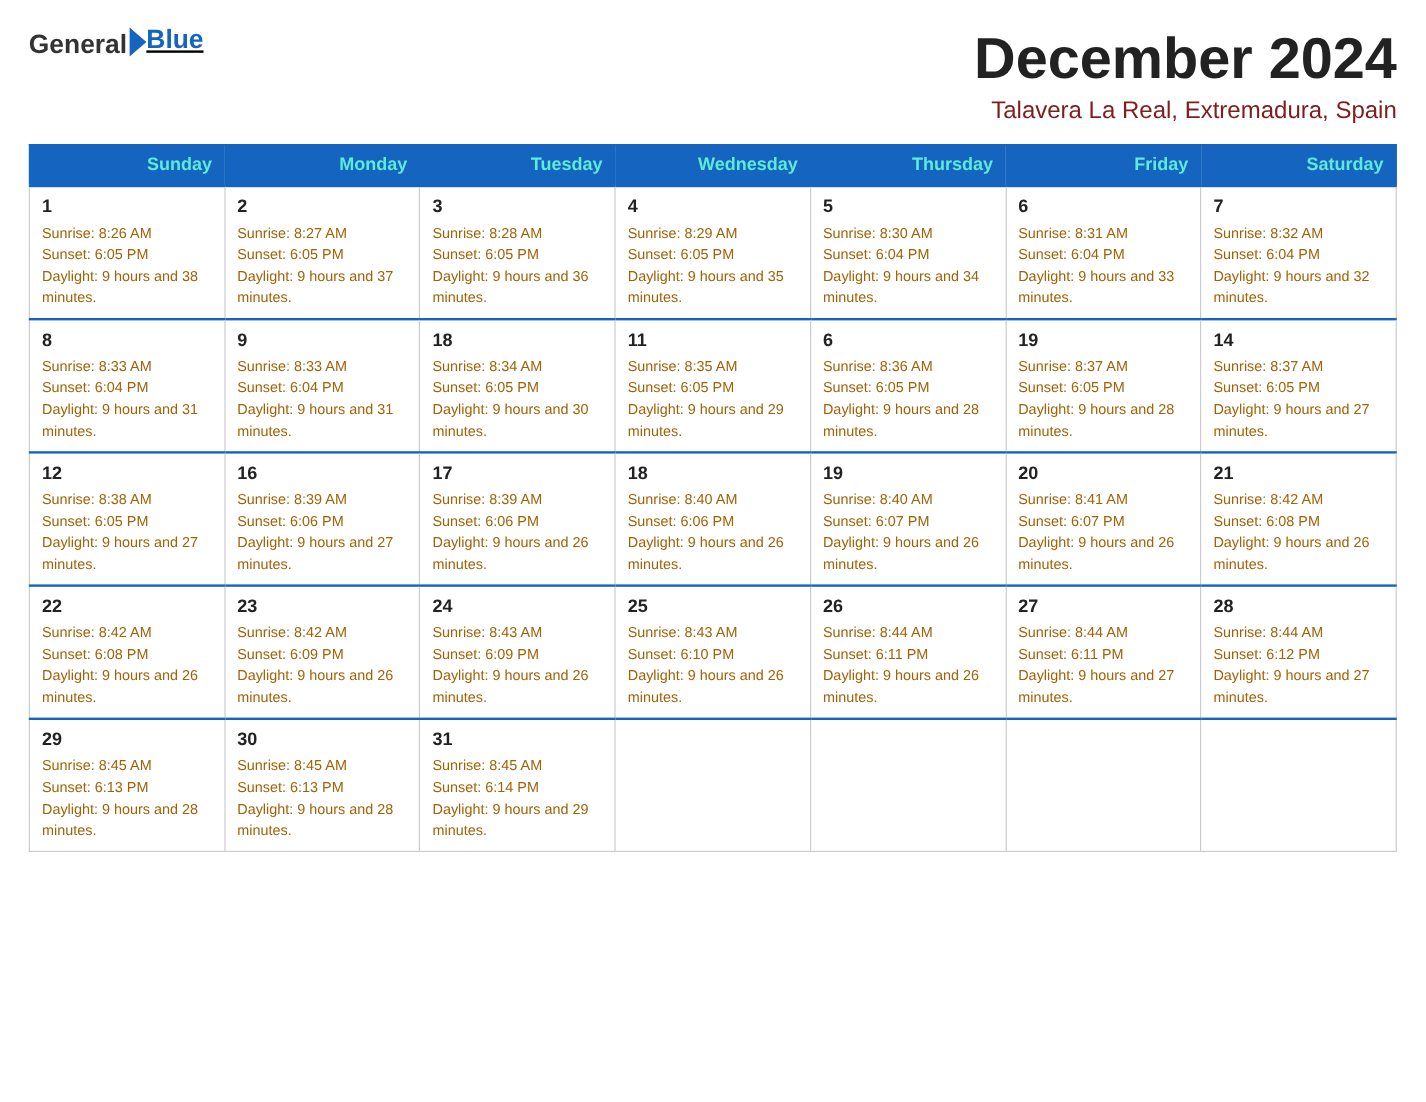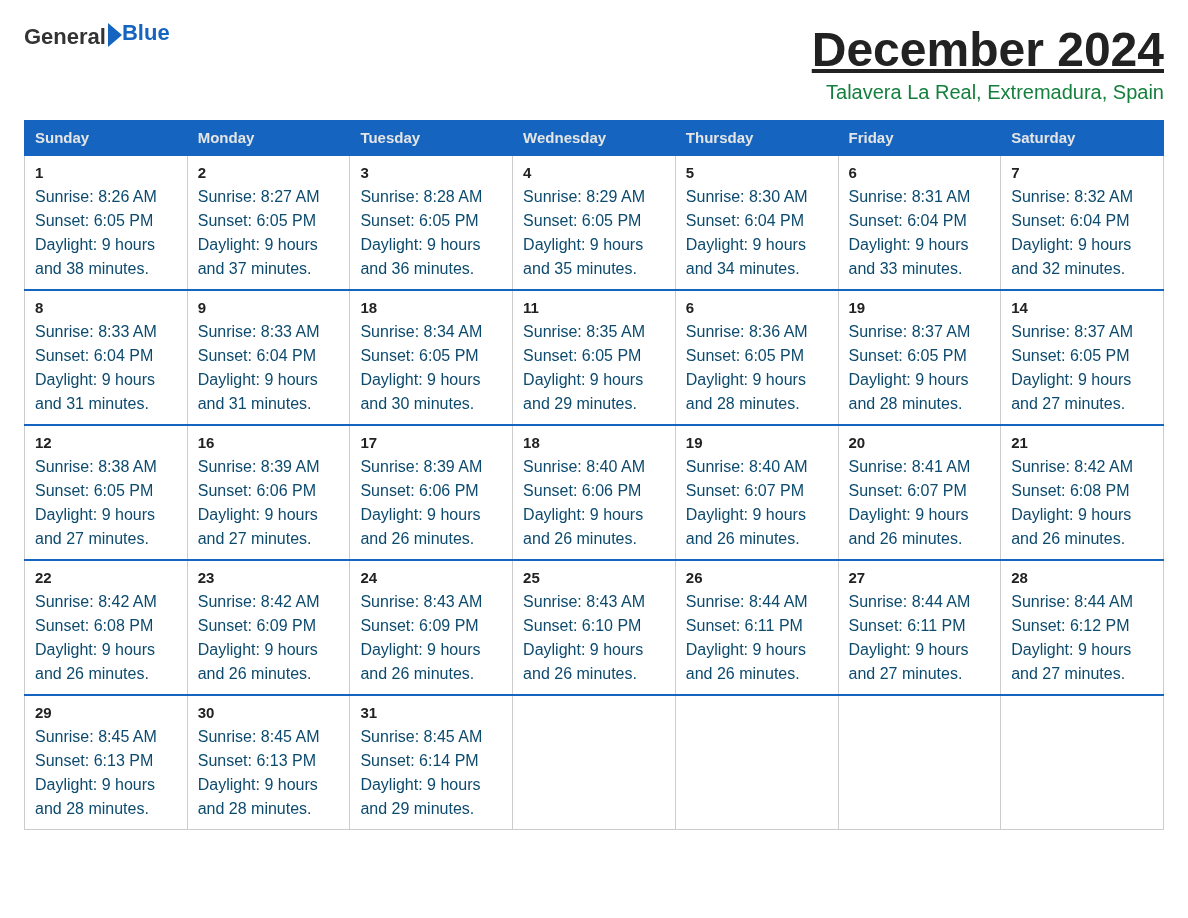--- a/index.html
+++ b/index.html
@@ -41,48 +41,48 @@
       align-items: flex-start;
     }
     .logo-line1 {
       display: flex;
       align-items: center;
     }
     .logo-line2 {
       display: flex;
       align-items: flex-start;
       margin-top: -4px;
+      text-decoration: underline;
     }
     .title-area {
       text-align: right;
     }
     .calendar-title {
       font-size: 48px;
       font-weight: bold;
       color: #222;
       line-height: 1.1;
-      text-decoration: underline;
     }
     .calendar-subtitle {
       font-size: 20px;
-      color: #15803d;
+      color: #7f1d1d;
       margin-top: 4px;
     }
     table {
       width: 100%;
       border-collapse: collapse;
       table-layout: fixed;
     }
     thead tr th {
       background-color: #1565c0;
-      color: #e5e5e5;
+      color: #5eead4;
       font-size: 15px;
       font-weight: bold;
       padding: 8px 10px;
-      text-align: left;
+      text-align: right;
       border: 1px solid #1565c0;
     }
     tbody tr td {
       vertical-align: top;
       padding: 8px 10px;
       border: 1px solid #ccc;
       border-top: 2px solid #1565c0;
       font-size: 13px;
       color: #333;
       min-height: 100px;
@@ -91,23 +91,23 @@
     tbody tr td:first-child {
       border-left: 1px solid #ccc;
     }
     .day-number {
       font-size: 15px;
       font-weight: bold;
       color: #222;
       margin-bottom: 4px;
     }
     .day-info {
-      font-size: 16px;
+      font-size: 12px;
       line-height: 1.5;
-      color: #0c4a6e;
+      color: #a16207;
     }
     .empty-cell {
       background: #fff;
       border-top: 2px solid #1565c0;
     }
   </style>
 </head>
 <body>
 
 <div class="header-area">

